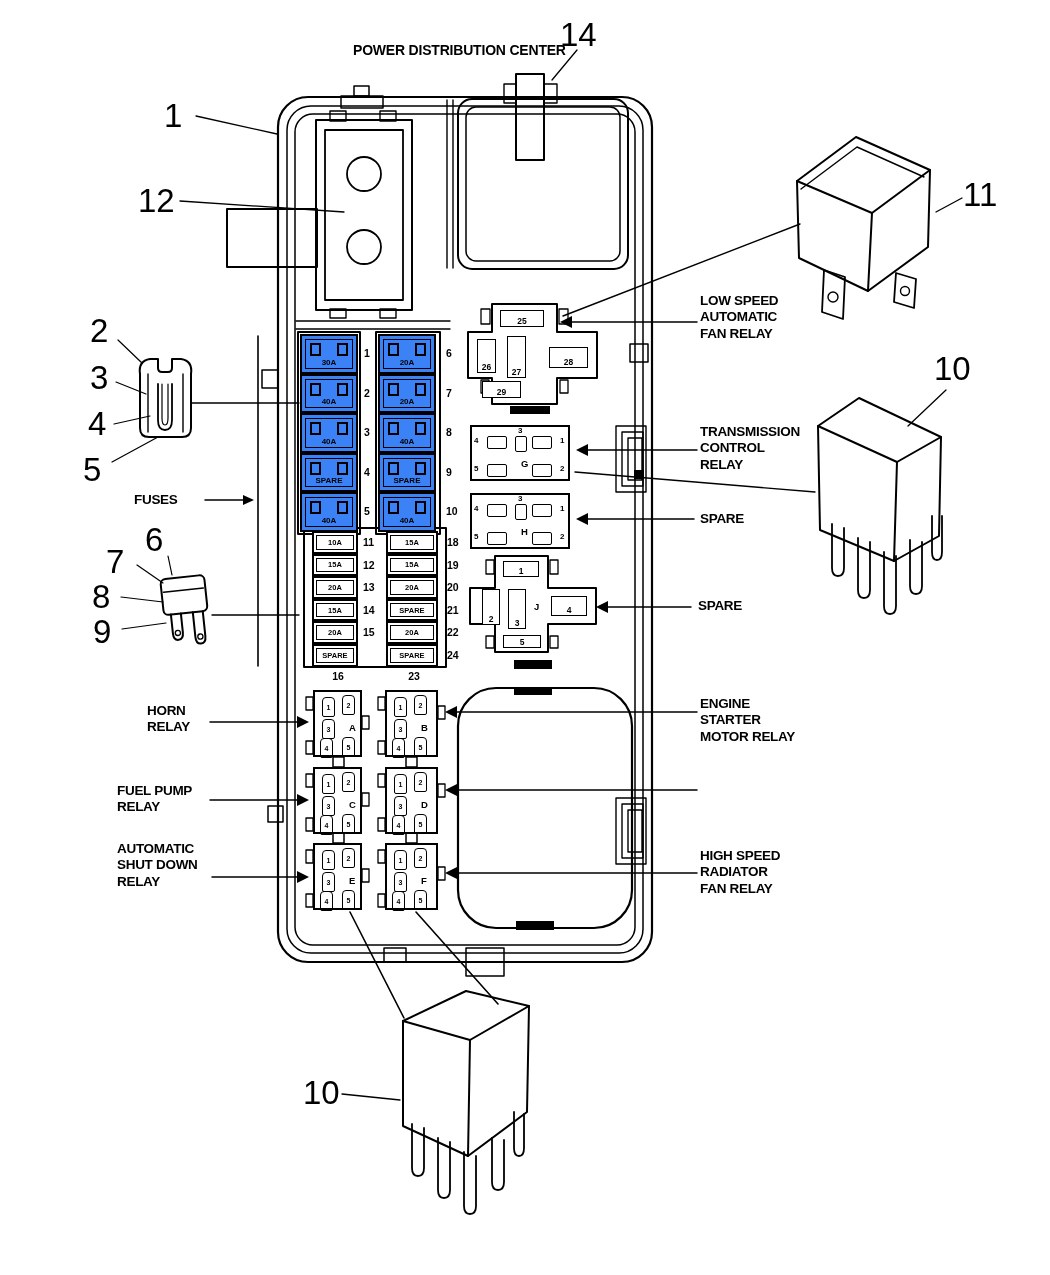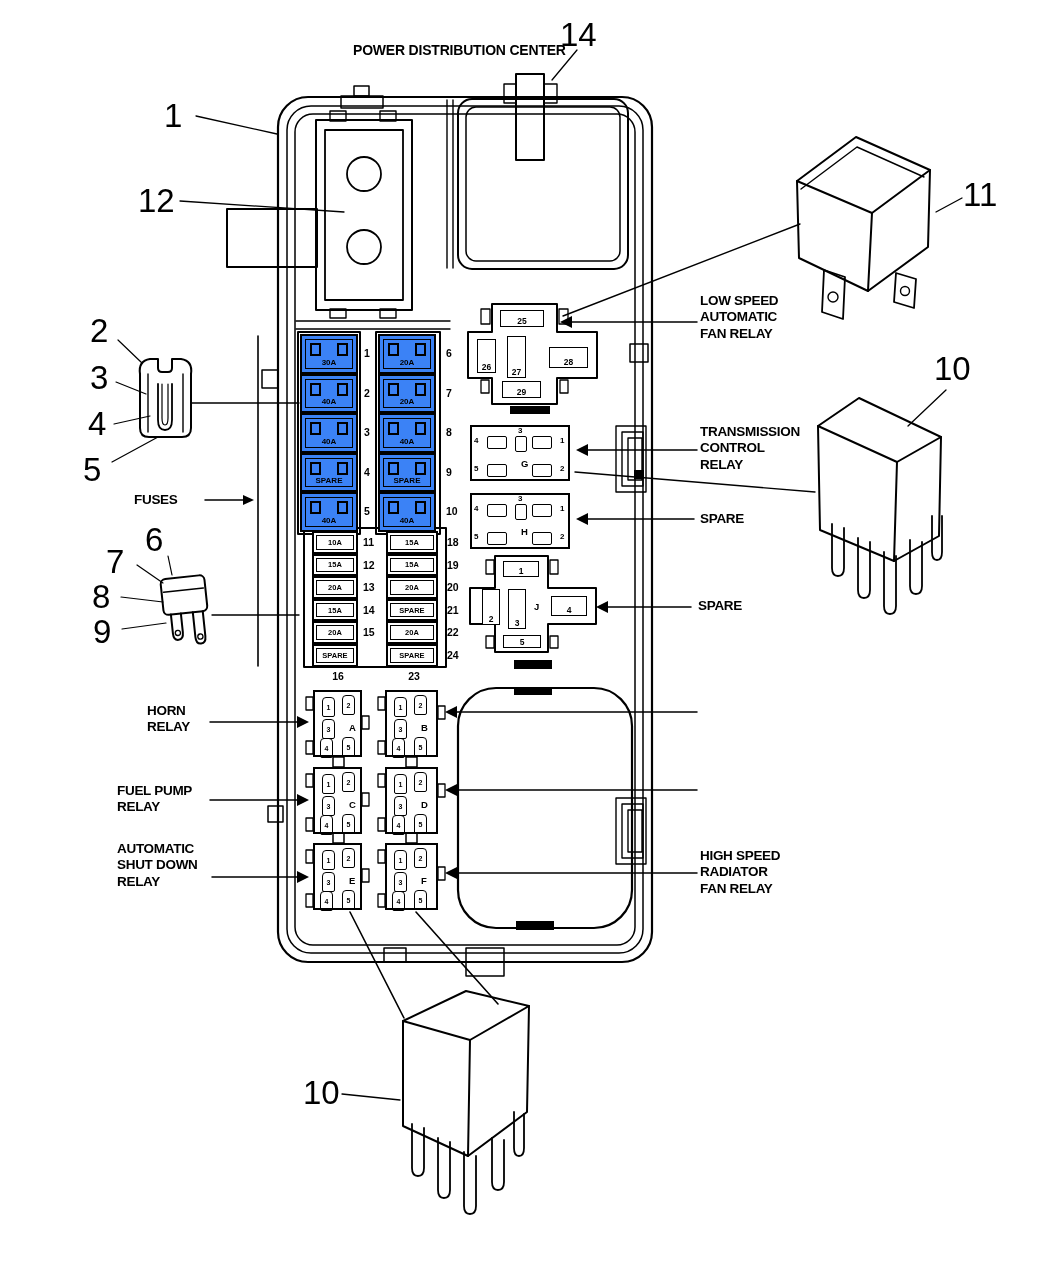--- a/index.html
+++ b/index.html
@@ -263,20 +263,21 @@
 <div class="callout" style="left:303px;top:1076px">10</div>
 
 <div class="lbl" style="left:134px;top:492px">FUSES</div>
 <div class="lbl r" style="left:147px;top:703px;width:60px">HORN RELAY</div>
 <div class="lbl r" style="left:117px;top:783px;width:90px">FUEL PUMP RELAY</div>
 <div class="lbl r" style="left:117px;top:841px;width:90px">AUTOMATIC SHUT DOWN RELAY</div>
 <div class="lbl" style="left:700px;top:293px;width:88px">LOW SPEED AUTOMATIC FAN RELAY</div>
 <div class="lbl" style="left:700px;top:424px;width:104px">TRANSMISSION CONTROL RELAY</div>
 <div class="lbl" style="left:700px;top:511px">SPARE</div>
 <div class="lbl" style="left:698px;top:598px">SPARE</div>
+<div class="lbl" style="left:700px;top:696px;width:112px">ENGINE STARTER MOTOR RELAY</div>
 <div class="lbl" style="left:700px;top:848px;width:88px">HIGH SPEED RADIATOR FAN RELAY</div>
 
 <div class="footnum" style="left:315px;top:670px;width:46px">16</div>
 <div class="footnum" style="left:388px;top:670px;width:52px">23</div>
 
 <div class="maxi" style="position: absolute; left: 300px; top: 334px; width: 58px; height: 39.6px;">
       <div class="mf-inner">
         <div class="mf-term" style="left: 4px;"></div>
         <div class="mf-term" style="right: 4px;"></div>
         <div class="mf-amp">30A</div>
@@ -432,21 +433,21 @@
     </div>
     <div class="cslot" style="position: absolute; left: 477px; top: 339px; width: 19px; height: 34px;">
       <span>26</span>
     </div>
     <div class="cslot" style="position: absolute; left: 507px; top: 336px; width: 19px; height: 42px;">
       <span>27</span>
     </div>
     <div class="cslot" style="position: absolute; left: 549px; top: 347px; width: 39px; height: 21px;">
       <span>28</span>
     </div>
-    <div class="cslot" style="position: absolute; left: 502px; top: 381px; width: 39px; height: 17px;">
+    <div class="cslot" style="position: absolute; left: 482px; top: 381px; width: 39px; height: 17px;">
       <span>29</span>
     </div>
     <div class="ghbox" style="position: absolute; left: 470px; top: 425px; width: 100px; height: 56px;">
       <div class="plug-h" style="position: absolute; left: 60px; top: 9px;"></div>
       <div class="plug-h" style="position: absolute; left: 60px; top: 37px;"></div>
       <div class="plug-v" style="position: absolute; left: 43px; top: 9px;"></div>
       <div class="plug-h" style="position: absolute; left: 15px; top: 9px;"></div>
       <div class="plug-h" style="position: absolute; left: 15px; top: 37px;"></div>
       <div class="tnum" style="position: absolute; left: 88px; top: 10px;">1</div>
       <div class="tnum" style="position: absolute; left: 88px; top: 38px;">2</div>

